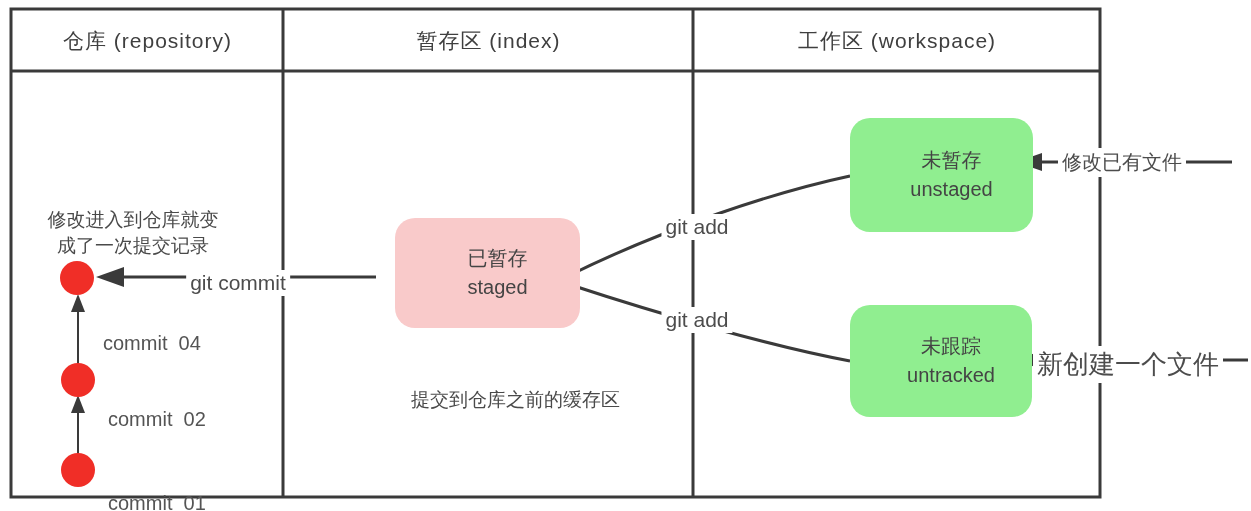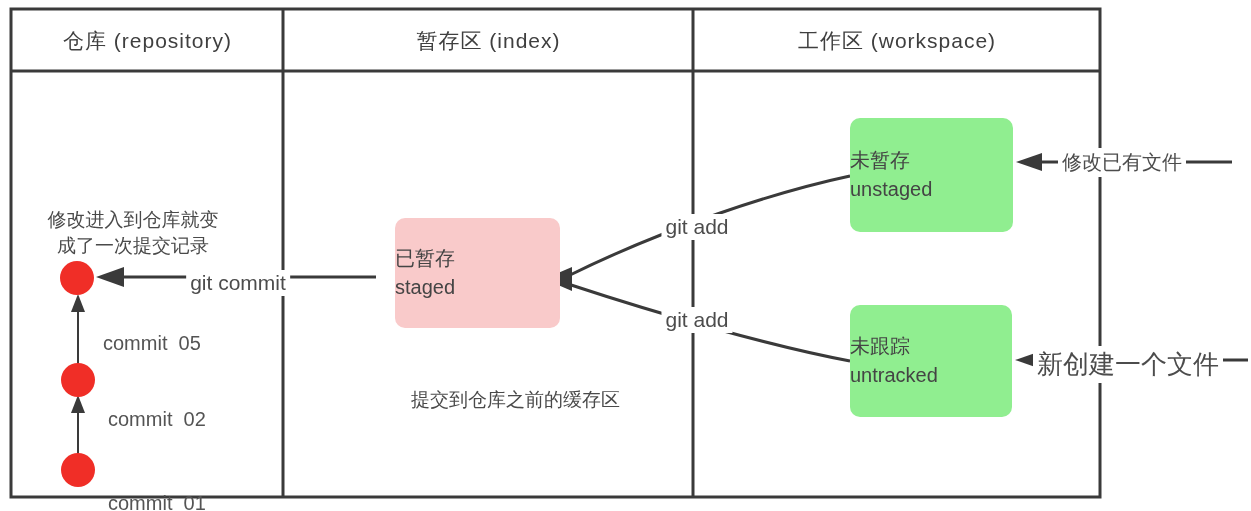--- a/index.html
+++ b/index.html
@@ -26,22 +26,22 @@
   .cl-01{left:108px;top:452px;}
   .wlabel{
     position:absolute;background:#fff;padding:1px 4px;font-size:21px;color:#4c4c4c;white-space:nowrap;
   }
   .lbl-git-commit{left:238px;top:270px;transform:translateX(-50%);}
   .lbl-git-add-top{left:697px;top:214px;transform:translateX(-50%);}
   .lbl-git-add-bottom{left:697px;top:307px;transform:translateX(-50%);}
   .lbl-modify{left:1122px;top:148px;transform:translateX(-50%);font-size:20px;}
   .lbl-create{left:1128px;top:346px;transform:translateX(-50%);font-size:26px;}
   .box{
-    position:absolute;border-radius:10px;display:flex;flex-direction:column;
-    justify-content:center;font-size:20px;line-height:29px;color:#444;
+    position:absolute;border-radius:20px;display:flex;flex-direction:column;
+    align-items:center;justify-content:center;font-size:20px;line-height:29px;color:#444;padding-left:20px;
   }
   .box-staged{left:375px;top:218px;width:165px;height:110px;background:#f9caca;margin-left:20px;}
   .box-unstaged{left:850px;top:118px;width:163px;height:114px;background:#90ee90;}
   .box-untracked{left:850px;top:305px;width:162px;height:112px;background:#90ee90;}
   .caption{left:330px;top:347px;width:290px;text-align:right;font-size:19px;color:#4a4a4a;}
 </style>
 </head>
 <body>
 
 <div id="stage">
@@ -73,21 +73,21 @@
     <line x1="1038" y1="360" x2="1248" y2="360" stroke="#3a3a3a" stroke-width="3"></line>
     <polygon points="1015,360 1041,351 1041,369" fill="#3a3a3a"></polygon>
   </svg>
 
   <div class="hdr hdr-repo">仓库 (repository)</div>
   <div class="hdr hdr-index">暂存区 (index)</div>
   <div class="hdr hdr-ws">工作区 (workspace)</div>
 
   <div class="abs note">修改进入到仓库就变
 成了一次提交记录</div>
-  <div class="abs commit-label cl-03">commit  05</div>
+  <div class="abs commit-label cl-03">commit  04</div>
   <div class="abs commit-label cl-02">commit  02</div>
   <div class="abs commit-label cl-01">commit  01</div>
 
   <div class="box box-staged">
     <span>已暂存</span>
     <span>staged</span>
   </div>
   <div class="abs caption">提交到仓库之前的缓存区</div>
 
   <div class="box box-unstaged">

